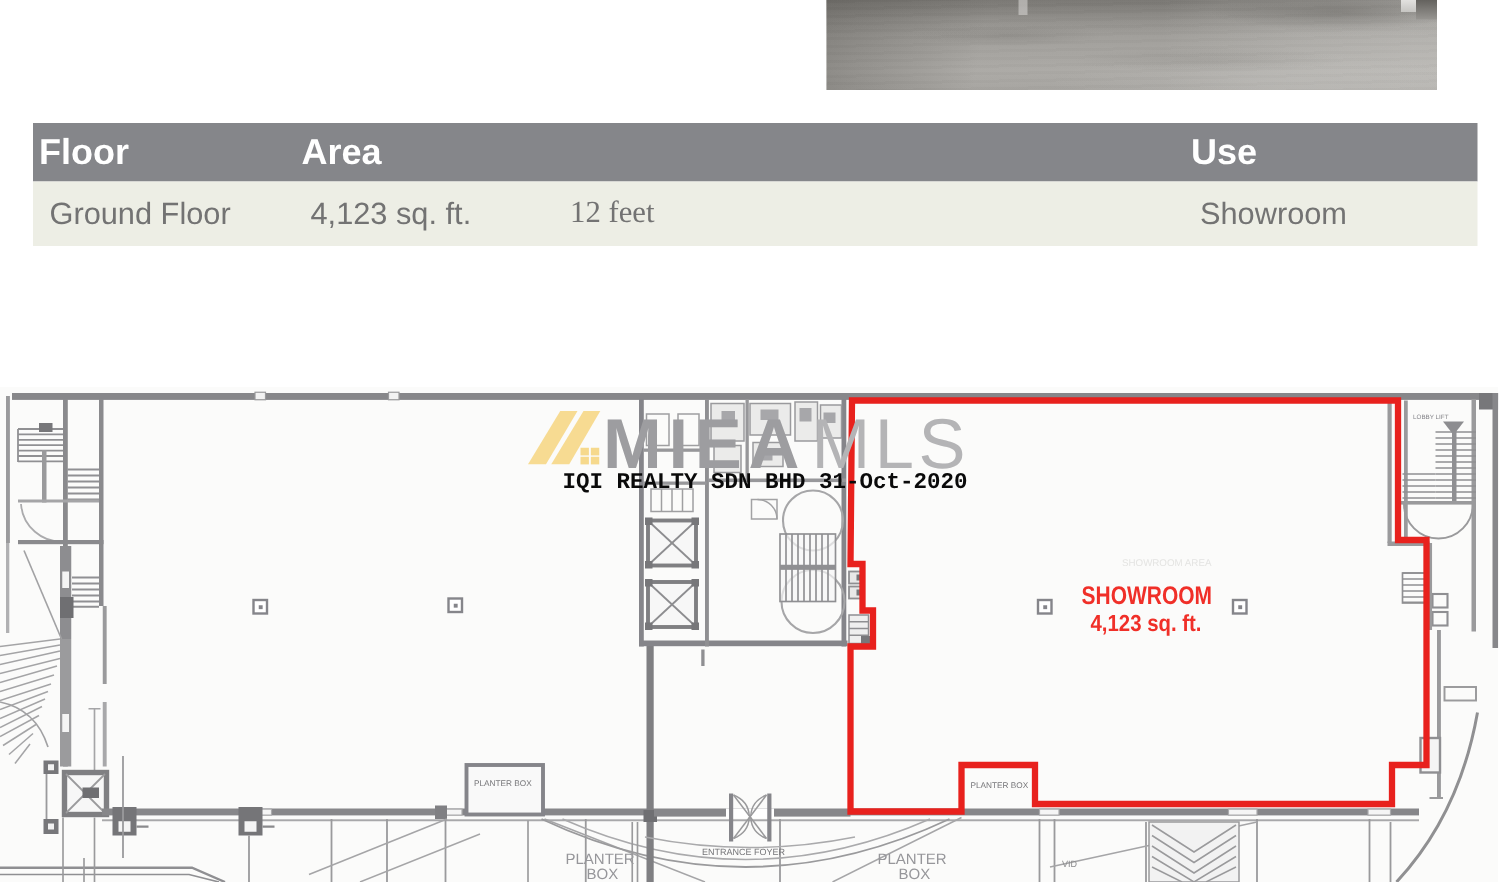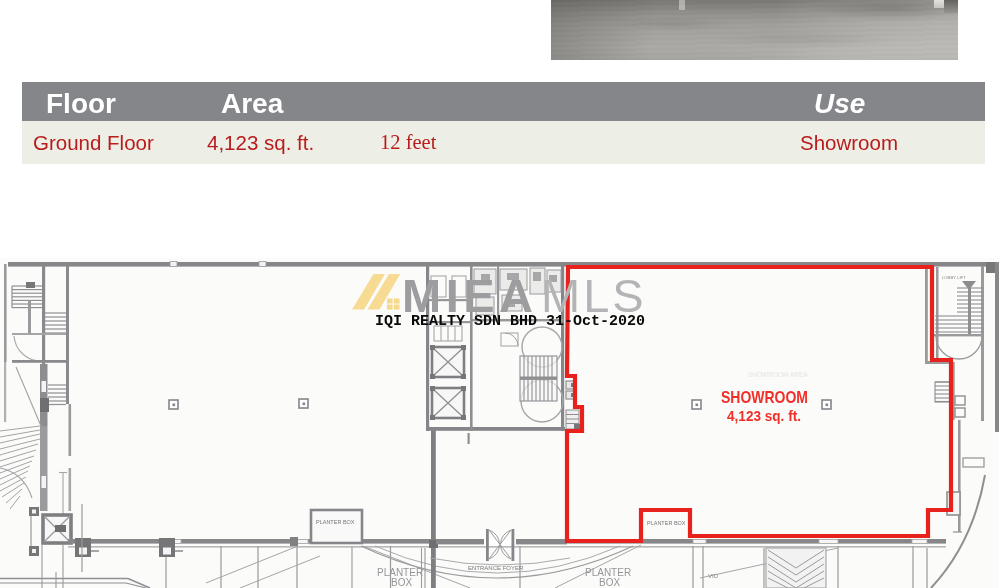--- a/index.html
+++ b/index.html
@@ -25,28 +25,28 @@
     linear-gradient(180deg, rgba(88,86,82,0.42) 0%, rgba(88,86,82,0.12) 22%, rgba(88,86,82,0) 40%),
     linear-gradient(180deg, #8f8d89 0%, #999793 22%, #a3a19d 48%, #acaaa6 78%, #a7a5a1 100%);">
   <div class="abs" style="left:383px;top:0;width:11px;height:8px;background:linear-gradient(180deg,#e2e1df,#c6c5c2);"></div>
   <div class="abs" style="left:393px;top:0;width:14px;height:13px;background:linear-gradient(180deg,#64625e,#979591);"></div>
   <div class="abs" style="left:128px;top:0;width:6px;height:10px;background:rgba(220,219,216,0.55);"></div>
 </div>
 
 <div class="abs" id="spec-table" style="left:22px;top:82px;width:963px;height:82px;">
 
   <div class="abs" style="left:0;top:0;width:963px;height:39px;background:#85868a;"></div>
-  <div class="abs" style="left:24px;top:6px;width:953px;height:28px;color:#ffffff;font-weight:bold;font-size:28px;">
+  <div class="abs" style="left:4px;top:6px;width:953px;height:28px;color:#ffffff;font-weight:bold;font-size:24px;">
     <span class="abs" style="left:0px;">Floor</span>
     <span class="abs" style="left:175px;text-align:center;">Area</span>
-    <span class="abs" style="left:768px;font-style:italic;">Use</span>
+    <span class="abs" style="left:768px;">Use</span>
   </div>
 
   <div class="abs" style="left:0;top:39px;width:963px;height:43px;background:#edeee5;"></div>
-  <div class="abs" style="left:10px;top:49px;width:953px;height:26px;color:#b91c1c;font-size:20.5px;">
+  <div class="abs" style="left:10px;top:49px;width:953px;height:26px;color:#737373;font-size:20.5px;">
     <span class="abs" style="left:1px;">Ground Floor</span>
     <span class="abs" style="left:175px;">4,123 sq. ft.</span>
     <span class="abs" style="left:348px;font-family:Liberation Serif, serif;">12 feet</span>
     <span class="abs" style="left:768px;">Showroom</span>
   </div>
 </div>
 
 <svg class="abs" style="left:0;top:0;" width="999" height="588" viewBox="0 0 999 588">
 
   <rect x="0" y="258" width="999" height="330" fill="#fbfbfa"></rect>

